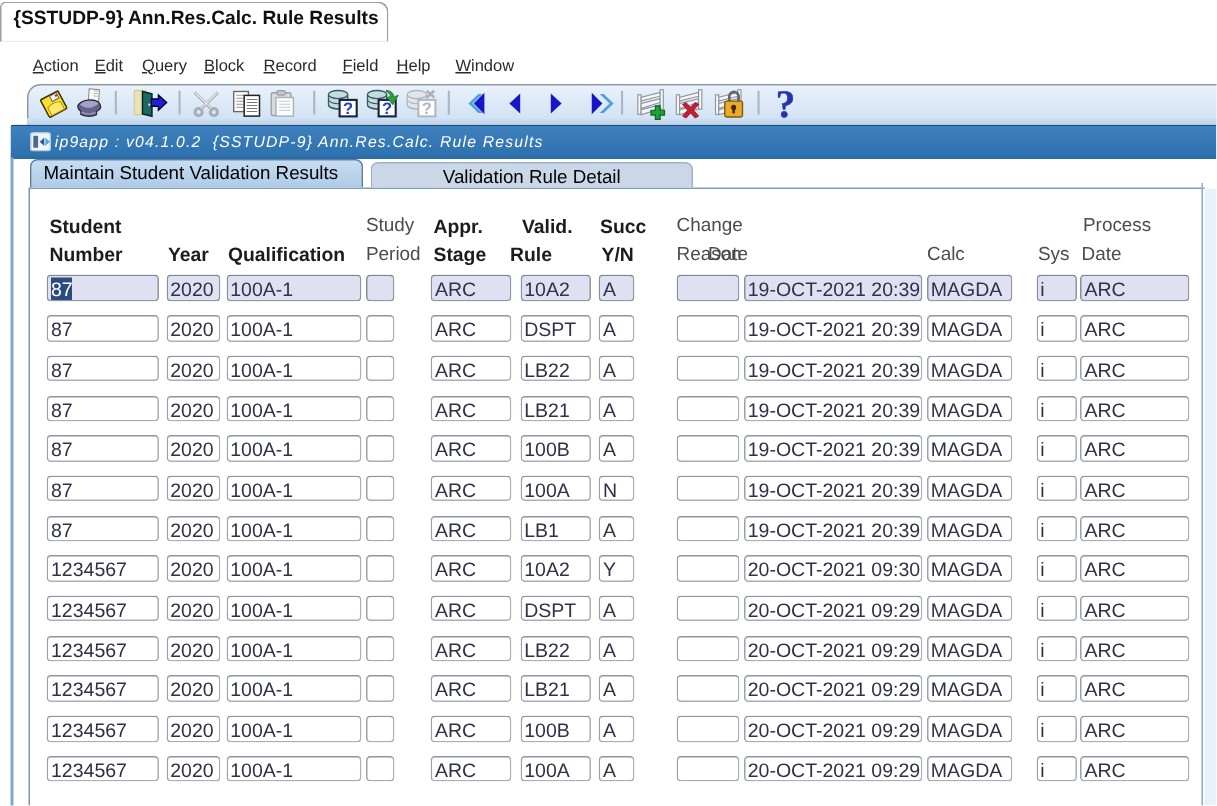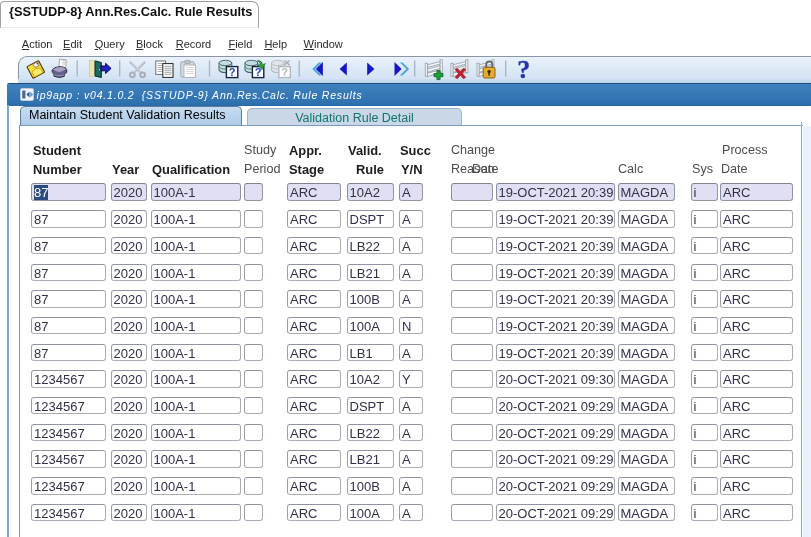--- a/index.html
+++ b/index.html
@@ -6,21 +6,21 @@
 .a{position:absolute;}
 .fld{position:absolute;height:15.6px;background:#fff;border:1px solid #a8adb6;border-top-color:#8f94a2;border-left-color:#9aa0ac;border-radius:3px;font-size:13px;line-height:17px;color:#30304a;padding-left:2px;box-sizing:content-box;white-space:nowrap;overflow:hidden;}
 .cur{background:#e0e0f3;border-color:#9297a2;border-top-color:#7f8494;border-left-color:#8a8f9c;}
 .hdr{position:absolute;font-size:12.9px;line-height:15px;white-space:nowrap;}
 .hb{font-weight:bold;color:#1c1c1c;}
 .hn{font-size:12.6px;color:#4c4c4c;}
 .mi{position:absolute;top:38px;font-size:11px;color:#2a2a2a;white-space:nowrap;}
 </style></head><body>
 
 <div class="a" style="left:0;top:1px;width:257px;height:25px;background:#fff;border:1px solid #98a0a8;border-bottom:1px solid #ececec;border-radius:4px 7px 0 0;"></div>
-<div class="a" style="left:9px;top:4px;font-size:12.8px;font-weight:bold;color:#101010;">{SSTUDP-8} Ann.Res.Calc. Rule Results</div>
+<div class="a" style="left:9px;top:4px;font-size:12.8px;font-weight:bold;color:#101010;">{SSTUDP-9} Ann.Res.Calc. Rule Results</div>
 <div class="mi" style="left:21.8px;"><u>A</u>ction</div>
 <div class="mi" style="left:63.1px;"><u>E</u>dit</div>
 <div class="mi" style="left:94.7px;text-align:right;"><u>Q</u>uery</div>
 <div class="mi" style="left:136.0px;"><u>B</u>lock</div>
 <div class="mi" style="left:175.7px;"><u>R</u>ecord</div>
 <div class="mi" style="left:228.4px;"><u>F</u>ield</div>
 <div class="mi" style="left:264.4px;"><u>H</u>elp</div>
 <div class="mi" style="left:303.6px;"><u>W</u>indow</div>
 <div class="a" style="left:18px;top:56px;width:793px;height:26.5px;background:linear-gradient(#eaf2fb,#dce9f6 45%,#cfe0f2);border-top:1px solid #8a96a4;border-left:1px solid #8a96a4;border-radius:9px 0 0 0;"></div>
 <div class="a" style="left:18px;top:79px;width:793px;height:3.5px;background:linear-gradient(#cfe0f2,#bcd2ea);"></div>
@@ -130,31 +130,31 @@
     <path d="M10.2 3.6 l3 2.9 -3 2.9 z" fill="#55a8d8"></path>
   </svg>
 <div class="a" style="left:36.5px;top:88.5px;font-size:10.5px;color:#fff;letter-spacing:0.8px;font-style:italic;">ip9app : v04.1.0.2&nbsp; {SSTUDP-9} Ann.Res.Calc. Rule Results</div>
 <div class="a" style="left:7px;top:104.5px;width:1.6px;height:433px;background:#7fa8d2;"></div>
 <div class="a" style="left:18.5px;top:126px;width:1px;height:411px;background:#8494a8;"></div>
 <div class="a" style="left:18.5px;top:125.3px;width:784px;height:1.2px;background:#7e9cbe;"></div>
 <div class="a" style="left:801px;top:122px;width:1.4px;height:415px;background:#8cabcf;"></div>
 <div class="a" style="left:802.8px;top:126px;width:8.2px;height:411px;background:#e9f1f9;"></div>
 <div class="a" style="left:19.5px;top:105.5px;width:222.5px;height:19.8px;background:linear-gradient(#c7dcf1,#aecbe8);border:1px solid #5c7d9e;border-bottom:none;border-radius:5px 5px 0 0;box-sizing:border-box;"></div>
 <div class="a" style="left:29px;top:108px;font-size:12.5px;color:#000;">Maintain Student Validation Results</div>
-<div class="a" style="left:247px;top:107.5px;width:215px;height:17.8px;background:#c9d7e7;border:1px solid #a0b2c8;border-bottom:none;border-radius:5px 5px 0 0;box-sizing:border-box;text-align:center;font-size:12.5px;color:#0f766e;line-height:19px;">Validation Rule Detail</div>
+<div class="a" style="left:247px;top:107.5px;width:215px;height:17.8px;background:#c9d7e7;border:1px solid #a0b2c8;border-bottom:none;border-radius:5px 5px 0 0;box-sizing:border-box;text-align:center;font-size:12.5px;color:#000000;line-height:19px;">Validation Rule Detail</div>
 <div class="hdr hb" style="left:33px;top:143px;">Student</div>
 <div class="hdr hb" style="left:33px;top:162.3px;">Number</div>
 <div class="hdr hb" style="left:112px;top:162.3px;">Year</div>
 <div class="hdr hb" style="left:152px;top:162.3px;">Qualification</div>
 <div class="hdr hn" style="left:244px;top:143px;">Study</div>
 <div class="hdr hn" style="left:244px;top:162.3px;">Period</div>
 <div class="hdr hb" style="left:289px;top:143px;">Appr.</div>
 <div class="hdr hb" style="left:289px;top:162.3px;">Stage</div>
 <div class="hdr hb" style="left:348px;top:143px;">Valid.</div>
-<div class="hdr hb" style="left:356px;top:162.3px;">Rule</div>
+<div class="hdr hb" style="left:340px;top:162.3px;">Rule</div>
 <div class="hdr hb" style="left:400px;top:143px;">Succ</div>
 <div class="hdr hb" style="left:401px;top:162.3px;">Y/N</div>
 <div class="hdr hn" style="left:451px;top:143px;">Change</div>
 <div class="hdr hn" style="left:451px;top:162.3px;">Reason</div>
 <div class="hdr hn" style="left:472px;top:162.3px;">Date</div>
 <div class="hdr hn" style="left:618px;top:162.3px;">Calc</div>
 <div class="hdr hn" style="left:692px;top:162.3px;">Sys</div>
 <div class="hdr hn" style="left:722px;top:143px;">Process</div>
 <div class="hdr hn" style="left:721px;top:162.3px;">Date</div>
 <div class="fld cur" style="left:31px;top:183.4px;width:71px;"><span style="background:#2b4c7e;color:#fff;">87</span></div>

